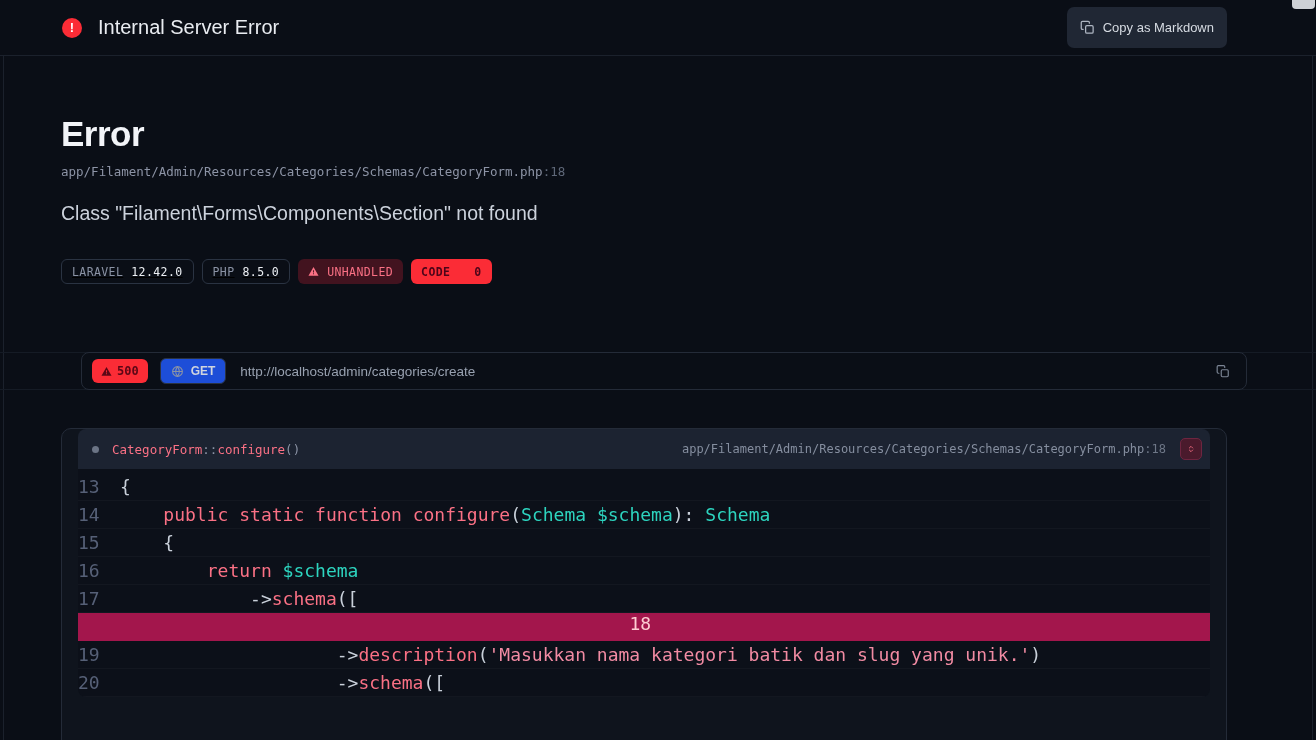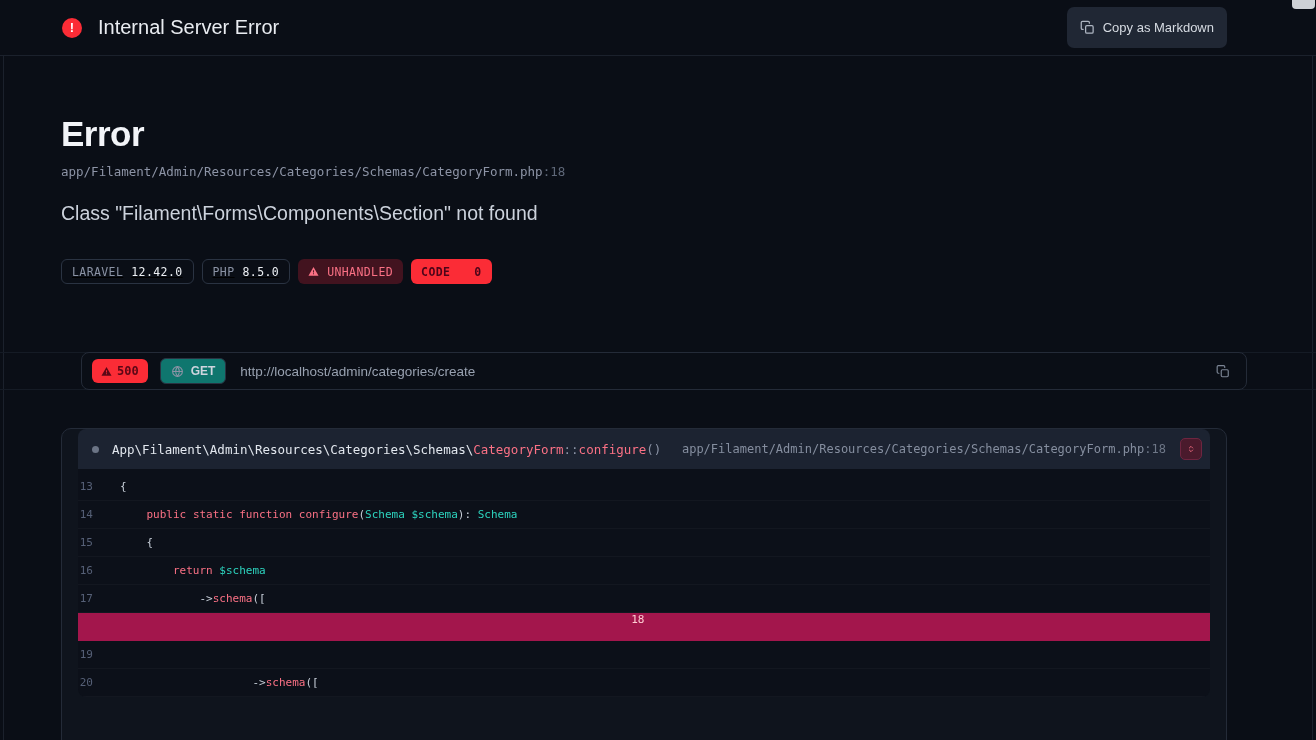--- a/index.html
+++ b/index.html
@@ -39,21 +39,21 @@
   .badge.outline .b-label { color:#8b93a5; }
   .badge.outline .b-val { color:#edf0f4; }
   .badge.unhandled { background:#42131f; color:#fb7185; gap:8px; }
   .badge.codebadge { background:#fb2c36; color:#4c0519; font-weight:bold; gap:24px; }
 
   
   .request-bar { position:absolute; left:61px; top:352px; width:1166px; height:38px; background:#0a0e16;
                  border:1px solid #242b38; border-radius:8px; display:flex; align-items:center; padding:0 10px; gap:12px;margin-left:20px; }
   .badge-500 { background:#fb2c36; color:#5c0716; height:24px; border-radius:6px; padding:0 9px; display:flex; align-items:center;
                gap:5px; font-family:"DejaVu Sans Mono",monospace; font-size:12px; font-weight:bold; }
-  .badge-get { border:1px solid #2a3342; background:#0f766e; color:#cfd5de; height:26px; border-radius:6px; padding:0 10px;
+  .badge-get { border:1px solid #2a3342; background:#1d4ed8; color:#cfd5de; height:26px; border-radius:6px; padding:0 10px;
                display:flex; align-items:center; gap:7px; font-size:12px; font-weight:600; }
   .badge-get svg { color:#8b93a5; }
   .req-url { color:#98a1b0; font-size:13.5px; margin-left:2px; }
   .copy-url-btn { margin-left:auto; width:26px; height:26px; display:flex; align-items:center; justify-content:center;
                   background:transparent; border:none; color:#7c8595; cursor:pointer; }
 
   
   .trace-card { position:absolute; left:61px; top:428px; width:1166px; height:480px; background:#0f141d;
                 border:1px solid #242b38; border-radius:10px; overflow:hidden; }
   .trace-header { height:64px; display:flex; align-items:center; gap:13px; padding:0 23px; }
@@ -66,21 +66,21 @@
                font-family:"DejaVu Sans Mono",monospace; font-size:12.5px; }
   .bullet { width:7px; height:7px; border-radius:50%; background:#6b7485; margin-right:13px; flex:none; }
   .f-ns { color:#e2e7ee; } .f-class { color:#fb7185; } .f-op { color:#8b93a5; }
   .f-method { color:#fb7185; } .f-parens { color:#8b93a5; }
   .f-path { margin-left:auto; color:#858e9f; font-size:12px; white-space:nowrap; }
   .f-line { color:#6e7787; font-size:12px; }
   .collapse-btn { width:22px; height:22px; margin-left:14px; border-radius:5px; background:#4a1a2c; border:1px solid #6e2540;
                   color:#fb7185; display:flex; align-items:center; justify-content:center; cursor:pointer; flex:none; }
 
   .code-block { background:#0c1019; padding-top:4px; }
-  .code-row { height:28px; display:flex; align-items:center; font-family:"DejaVu Sans Mono",monospace; font-size:11px;
+  .code-row { height:28px; display:flex; align-items:center; font-family:"DejaVu Sans Mono",monospace; font-size:18px;
               border-bottom:1px solid rgba(148,163,184,0.05); }
   .ln { width:29px; padding-right:14px; flex:none; text-align:right; color:#566077; }
   .code-text { white-space:pre; padding-left:13px; color:#c9d0da; }
   .tok-kw { color:#fb7185; }
   .tok-fn { color:#fb7185; }
   .tok-type { color:#2dd4bf; }
   .tok-var { color:#2dd4bf; }
   .tok-cls { color:#fda4af; }
   .tok-str { color:#f28ba3; }
   .tok-plain { color:#c9d0da; }
@@ -165,21 +165,20 @@
           <path d="M5 15H4a2 2 0 0 1-2-2V4a2 2 0 0 1 2-2h9a2 2 0 0 1 2 2v1"></path>
         </svg>
     </button>
   </div>
 
   <section class="trace-card">
 
     <div class="trace-inner">
       <div class="frame-row">
         <span class="bullet"></span>
-        <span class="f-ns">App\Filament\Admin\Resources\Categories\Schemas\</span>
           <span class="f-class">CategoryForm</span>
           <span class="f-op">::</span>
           <span class="f-method">configure</span>
           <span class="f-parens">()</span>
         <span class="f-path"><span>app/Filament/Admin/Resources/Categories/Schemas/CategoryForm.php</span><span class="f-line">:18</span></span>
         <button class="collapse-btn">
           <svg width="12" height="12" viewBox="0 0 24 24" fill="none" stroke="currentColor" stroke-width="2.5" stroke-linecap="round" stroke-linejoin="round">
               <path d="m7 9 5-5 5 5M7 15l5 5 5-5"></path>
             </svg>
         </button>
@@ -203,20 +202,21 @@
           </div>
           <div class="code-row">
             <span class="ln">17</span>
             <span class="code-text"><span class="tok-plain">            -&gt;</span><span class="tok-fn">schema</span><span class="tok-plain">([</span></span>
           </div>
           <div class="code-row hl">
             <span class="ln">18</span>
           </div>
           <div class="code-row">
             <span class="ln">19</span>
+            <span class="code-text"><span class="tok-plain">                    -&gt;</span><span class="tok-fn">description</span><span class="tok-plain">(</span><span class="tok-str">'Masukkan nama kategori batik dan slug yang unik.'</span><span class="tok-plain">)</span></span>
           </div>
           <div class="code-row">
             <span class="ln">20</span>
             <span class="code-text"><span class="tok-plain">                    -&gt;</span><span class="tok-fn">schema</span><span class="tok-plain">([</span></span>
           </div>
         </div>
     </div>
   </section>
 
 </div>

